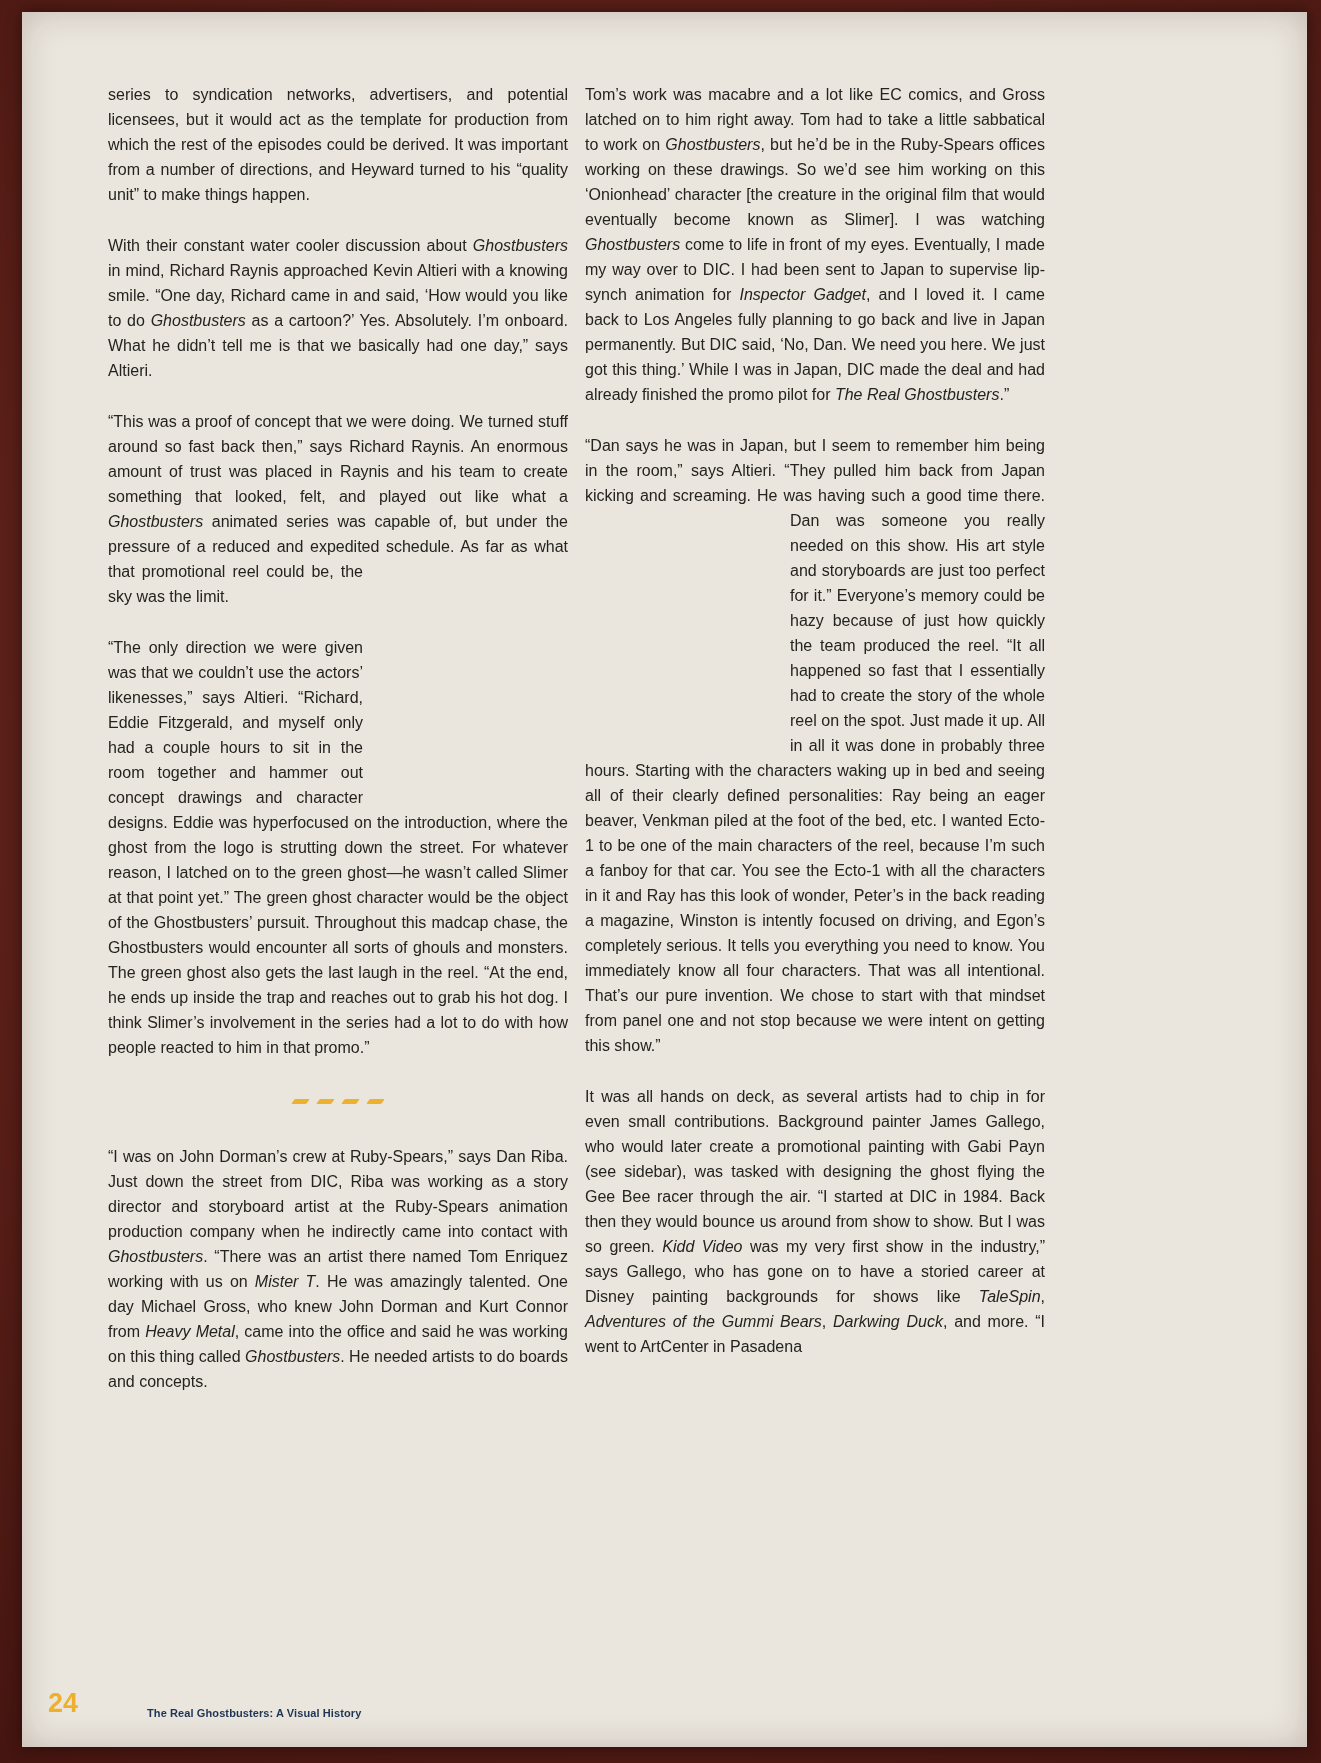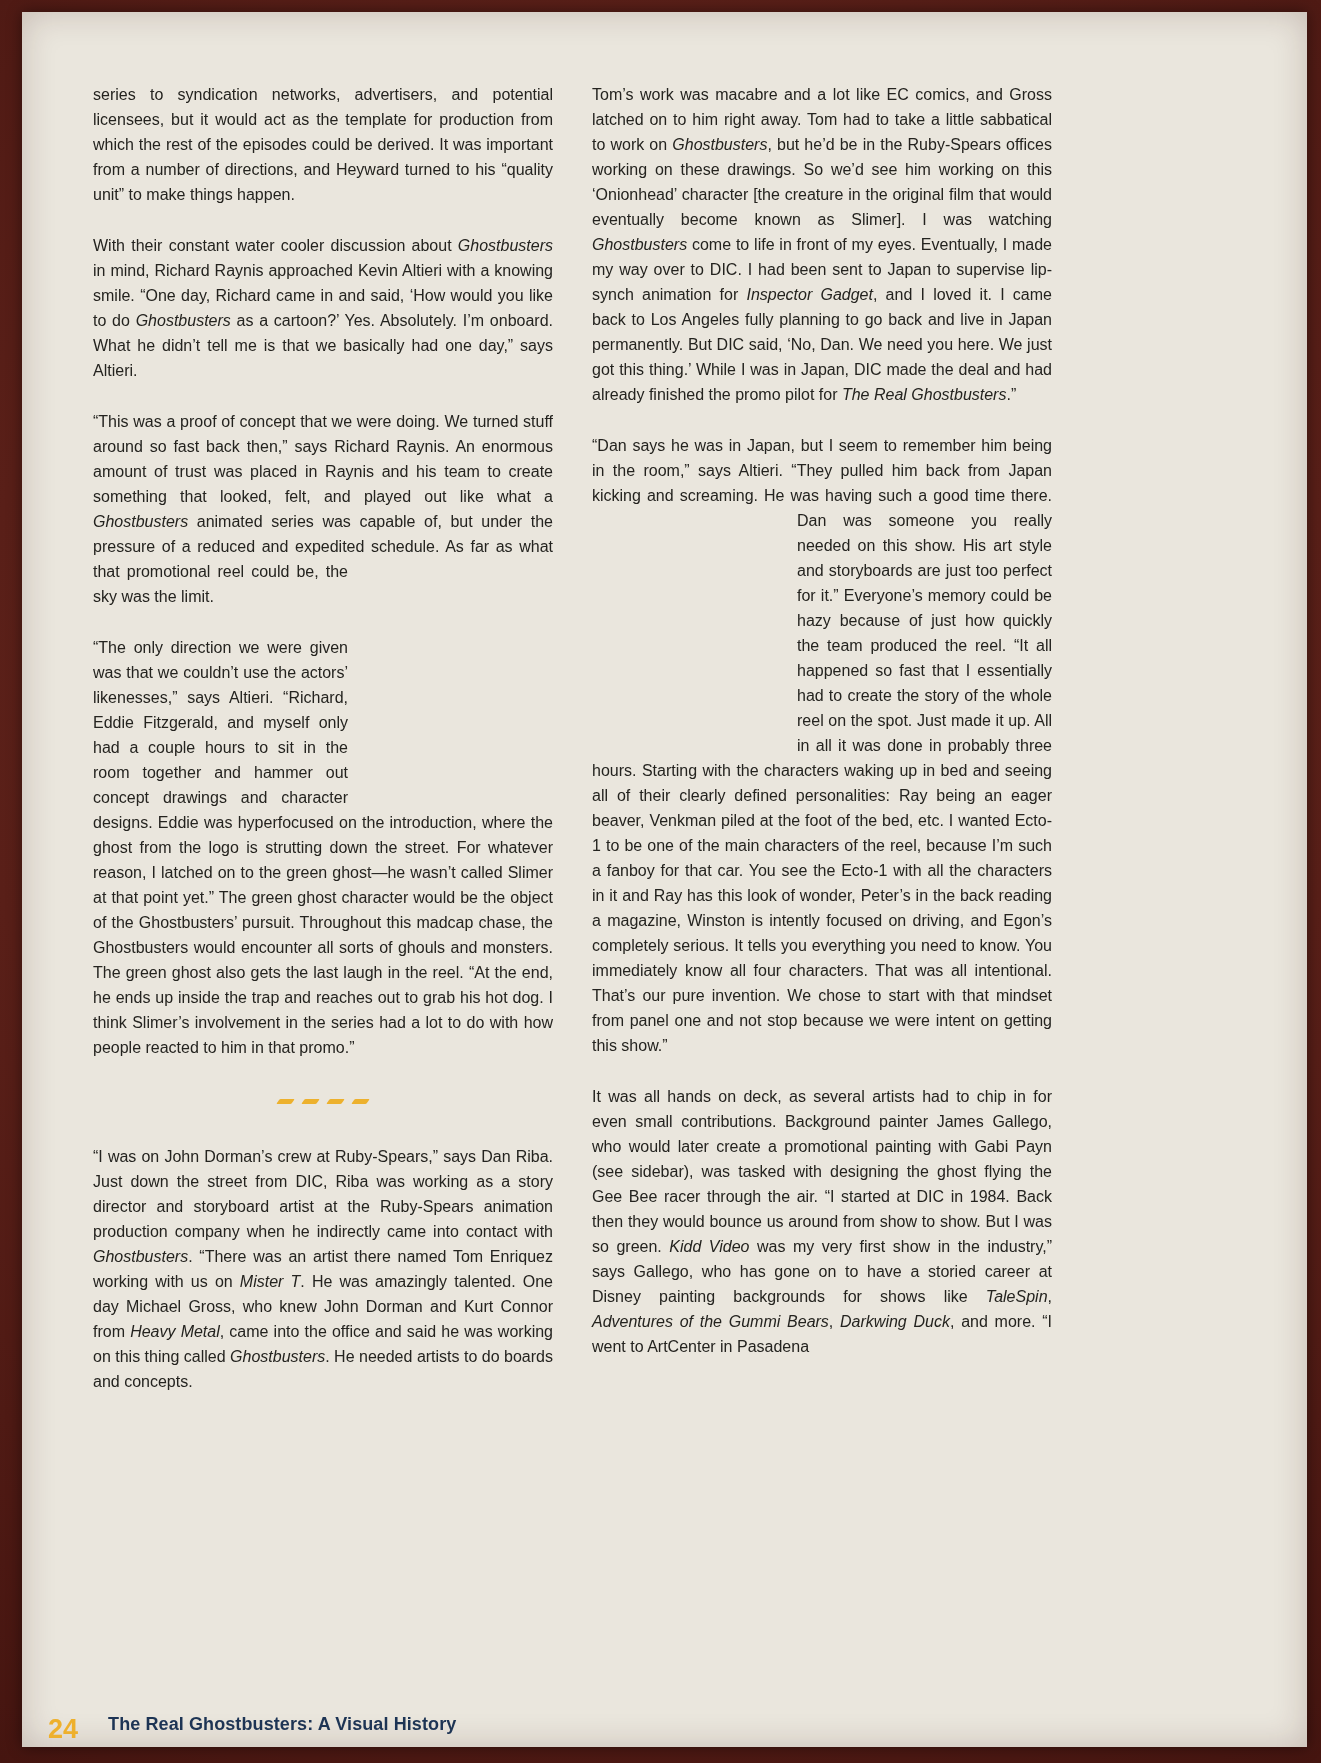--- a/index.html
+++ b/index.html
@@ -11,22 +11,22 @@
     overflow:hidden;
     font-family:"Liberation Sans", sans-serif;
   }
   .page {
     position:absolute;
     left:22px; top:12px; right:14px; bottom:16px;
     background:#eae6dd;
     box-shadow: inset 0 0 34px rgba(61,22,16,.20), 0 0 14px rgba(0,0,0,.45);
   }
   .content {
-    position:absolute; left:71px; top:70px;
-    display:flex; gap:39px;
+    position:absolute; left:86px; top:70px;
+    display:flex; gap:17px;
   }
   .col {
     width:460px;
     color:#24231f;
     font-size:16px;
     line-height:25px;
     text-align:justify;
   }
   .col p { margin:0 0 26px; }
   .col p:last-child { margin-bottom:0; }
@@ -71,31 +71,31 @@
     display:inline-block;
     width:15px; height:5px;
     background:#edb12d;
     transform:skewX(-35deg);
     margin:0 5px;
     border-radius:1px;
   }
 
   .footer {
     position:absolute;
-    left:26px; bottom:2px;
-    display:flex; align-items:flex-start;
+    left:26px; bottom:28px;
+    display:flex; align-items:flex-end;gap:39px;
   }
   .pg-num {
     color:#eeb02c;
     font-size:27px;
     font-weight:bold;
   }
   .book-title {
     color:#1d3454;
-    font-size:18px;
+    font-size:11px;
     font-weight:bold;
     margin-left:30px;
     letter-spacing:.1px;
   }
 </style>
 </head>
 <body>
 
 <div class="canvas">
   <div class="page">

